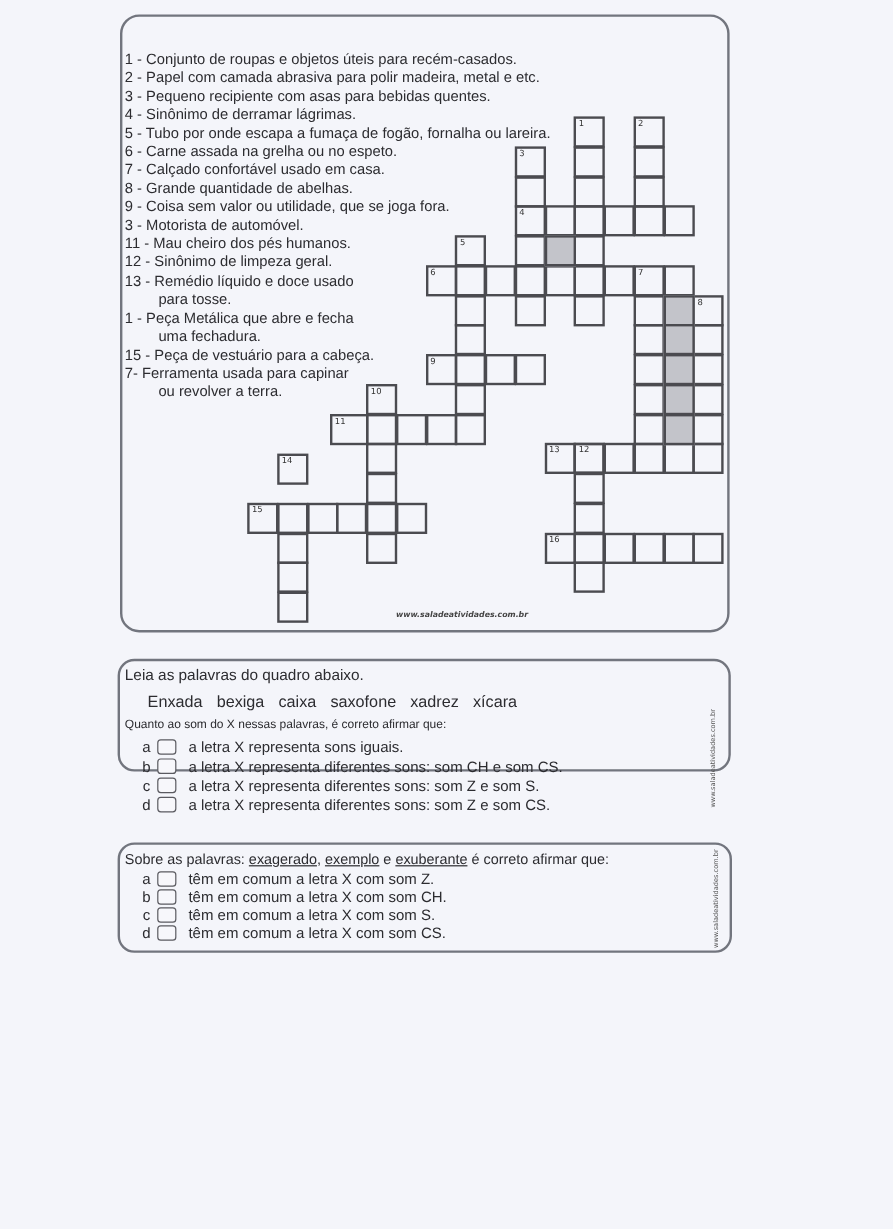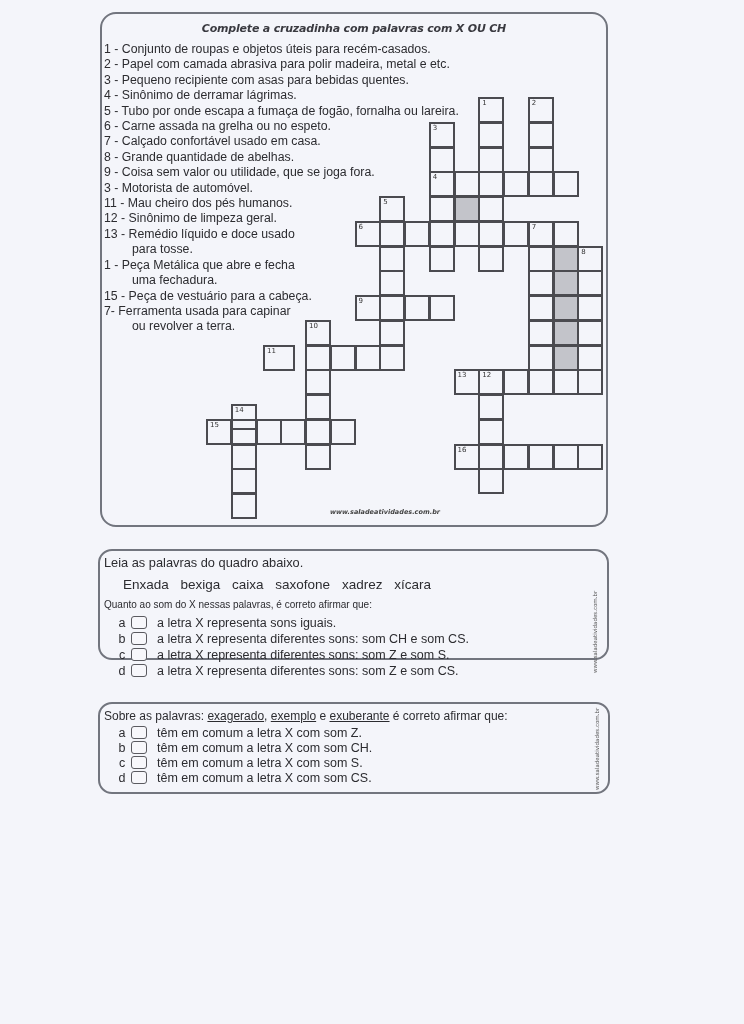--- a/index.html
+++ b/index.html
@@ -7,21 +7,21 @@
     #page {
       position: relative; width: 744px; height: 1024px; overflow: hidden;
       background: #f4f5fa; color: #2e2e33;
       font-family: "Liberation Sans", sans-serif;
     }
     .box {
       position: absolute; box-sizing: border-box;
       border: 2.5px solid #72757e; border-radius: 16px;
     }
     #box1 { left: 100px; top: 12px; width: 508px; height: 515px; }
-    #box2 { left: 98px; top: 549px; width: 511px; height: 111px; border-radius: 14px; }
+    #box2 { left: 98px; top: 549px; width: 511px; height: 94px; border-radius: 14px; }
     #box3 { left: 98px; top: 702px; width: 512px; height: 92px; border-radius: 14px; }
 
     .title {
       position: absolute; left: 0; right: 0; top: 8px; text-align: center;
       font-family: "DejaVu Sans", sans-serif; font-size: 11px; font-weight: bold;
       font-style: italic; color: #3a3a40; letter-spacing: -0.2px;
     }
     .clues {
       position: absolute; left: 2px; top: 28px;
       font-size: 12.3px; line-height: 15.4px; color: #2c2c30; white-space: nowrap;
@@ -61,21 +61,20 @@
       font-family: "DejaVu Sans", sans-serif;
       transform: rotate(-90deg); transform-origin: left top;
     }
   </style>
 </head>
 <body>
 
 <div id="page">
 
   <div id="box1" class="box">
-    <div class="title">Complete a cruzadinha com palavras com X OU CH</div>
     <div class="clues">
       <div>1 - Conjunto de roupas e objetos úteis para recém-casados.</div>
       <div>2 - Papel com camada abrasiva para polir madeira, metal e etc.</div>
       <div>3 - Pequeno recipiente com asas para bebidas quentes.</div>
       <div>4 - Sinônimo de derramar lágrimas.</div>
       <div>5 - Tubo por onde escapa a fumaça de fogão, fornalha ou lareira.</div>
       <div>6 - Carne assada na grelha ou no espeto.</div>
       <div>7 - Calçado confortável usado em casa.</div>
       <div>8 - Grande quantidade de abelhas.</div>
       <div>9 - Coisa sem valor ou utilidade, que se joga fora.</div>
@@ -161,39 +160,39 @@
       <div class="cell" style="left: 198px; top: 198px;"></div>
       <div class="cell" style="left: 222.75px; top: 198px;"></div>
       <div class="cell" style="left: 99px; top: 222.75px;">
         <span class="num">10</span>
       </div>
       <div class="cell" style="left: 99px; top: 247.5px;"></div>
       <div class="cell" style="left: 99px; top: 272.25px;"></div>
       <div class="cell" style="left: 99px; top: 297px;"></div>
       <div class="cell" style="left: 99px; top: 321.75px;"></div>
       <div class="cell" style="left: 99px; top: 346.5px;"></div>
-      <div class="cell" style="left: 57px; top: 247.5px; padding-left: 28px;">
+      <div class="cell" style="left: 69px; top: 247.5px; padding-left: 28px;">
         <span class="num">11</span>
       </div>
       <div class="cell" style="left: 123.75px; top: 247.5px;"></div>
       <div class="cell" style="left: 148.5px; top: 247.5px;"></div>
       <div class="cell" style="left: 272.25px; top: 247.5px; margin-top: 24px;">
         <span class="num">12</span>
       </div>
       <div class="cell" style="left: 272.25px; top: 272.25px;"></div>
       <div class="cell" style="left: 272.25px; top: 297px;"></div>
       <div class="cell" style="left: 272.25px; top: 321.75px;"></div>
       <div class="cell" style="left: 272.25px; top: 346.5px;"></div>
       <div class="cell" style="left: 272.25px; top: 371.25px;"></div>
       <div class="cell" style="left: 247.5px; top: 272.25px;">
         <span class="num">13</span>
       </div>
       <div class="cell" style="left: 297px; top: 272.25px;"></div>
       <div class="cell" style="left: 346.5px; top: 272.25px;"></div>
-      <div class="cell" style="left: 24.75px; top: 307px; padding-left: 15px;">
+      <div class="cell" style="left: 24.75px; top: 281px; padding-left: 15px;">
         <span class="num">14</span>
       </div>
       <div class="cell" style="left: 24.75px; top: 321.75px;"></div>
       <div class="cell" style="left: 24.75px; top: 346.5px;"></div>
       <div class="cell" style="left: 24.75px; top: 371.25px;"></div>
       <div class="cell" style="left: 24.75px; top: 396px;"></div>
       <div class="cell" style="left: 0px; top: 321.75px;">
         <span class="num">15</span>
       </div>
       <div class="cell" style="left: 49.5px; top: 321.75px;"></div>

